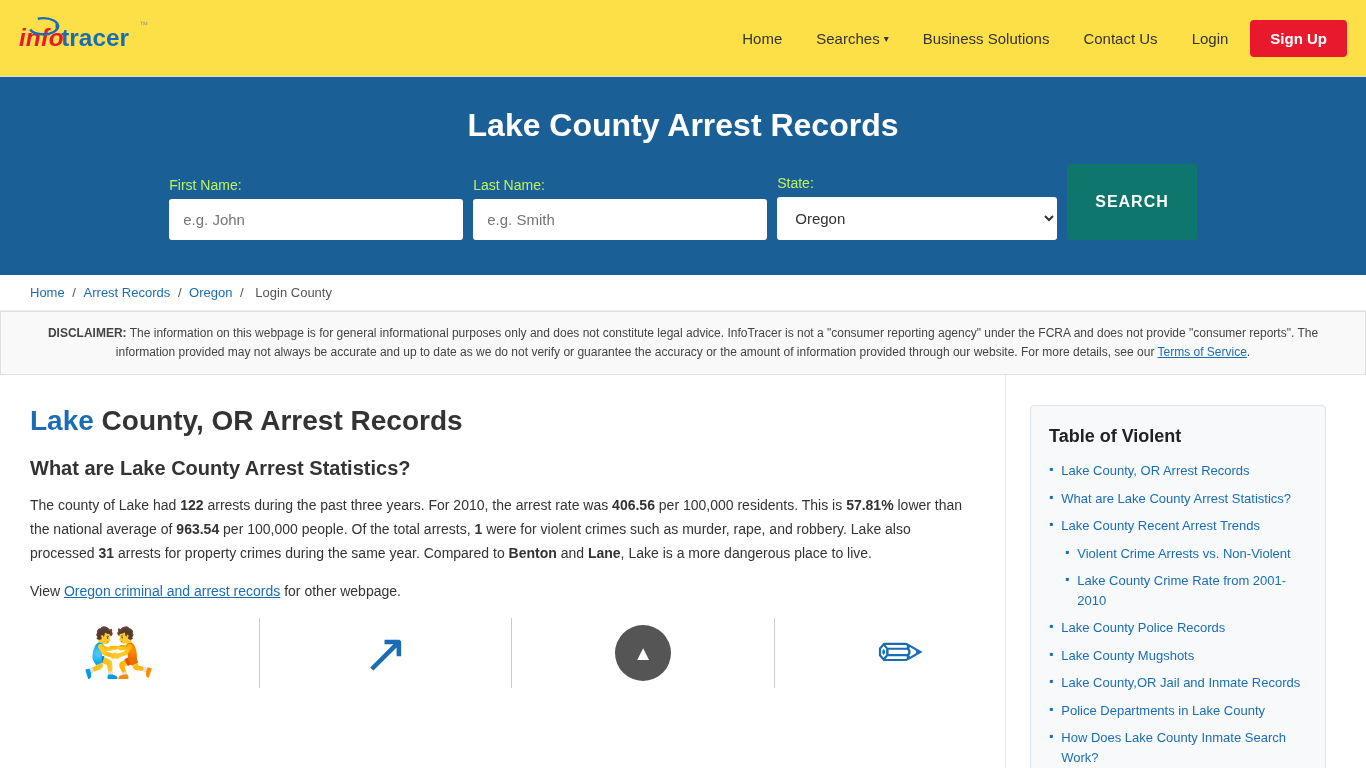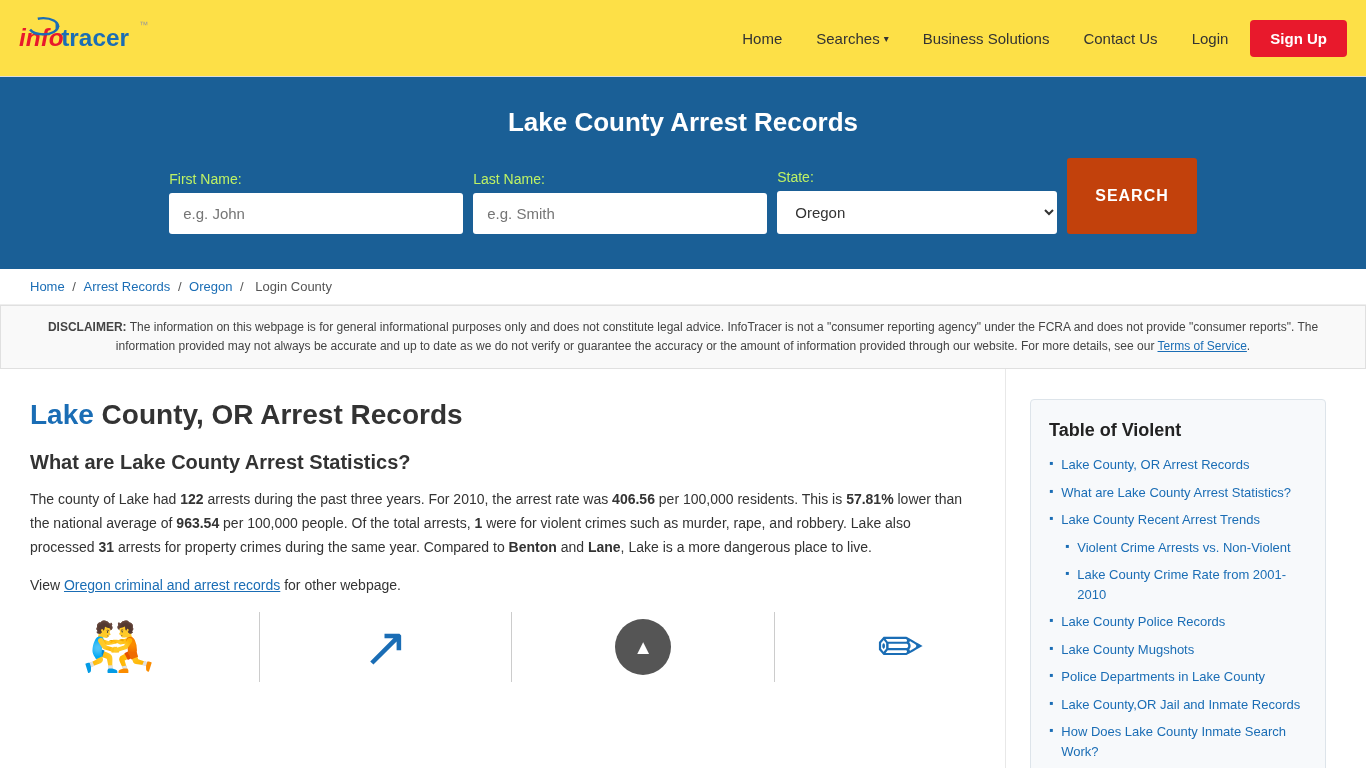--- a/index.html
+++ b/index.html
@@ -53,21 +53,21 @@
     }
 
     
     .hero {
       background: #1a5f96;
       padding: 30px 20px 35px;
       text-align: center;
     }
     .hero h1 {
       color: #fff;
-      font-size: 26px;
+      font-size: 32px;
       font-weight: bold;
       margin-bottom: 20px;
     }
     .search-form {
       display: flex;
       align-items: flex-end;
       justify-content: center;
       gap: 10px;
       flex-wrap: wrap;
     }
@@ -87,21 +87,21 @@
       font-size: 15px;
       border: none;
       border-radius: 3px;
       outline: none;
       background: #fff;
       color: #777;
     }
     .form-group input { width: 294px; }
     .form-group select { width: 280px; color: #333; }
     .btn-search {
-      background: #c2410c;
+      background: #0f766e;
       color: #fff;
       border: none;
       padding: 29px 28px;
       font-size: 16px;
       font-weight: bold;
       border-radius: 3px;
       cursor: pointer;
       letter-spacing: 1px;
     }
 
@@ -370,24 +370,24 @@
           <li class="toc-sub">
             <a href="#">Lake County Crime Rate from 2001-2010</a>
           </li>
           <li>
             <a href="#">Lake County Police Records</a>
           </li>
           <li>
             <a href="#">Lake County Mugshots</a>
           </li>
           <li>
+            <a href="#">Lake County,OR Jail and Inmate Records</a>
+          </li>
+          <li>
             <a href="#">Police Departments in Lake County</a>
-          </li>
-          <li>
-            <a href="#">Lake County,OR Jail and Inmate Records</a>
           </li>
           <li>
             <a href="#">How Does Lake County Inmate Search Work?</a>
           </li>
           <li>
             <a href="#">Lake County Profile</a>
           </li>
         </ul>
     </div>
   </div>

